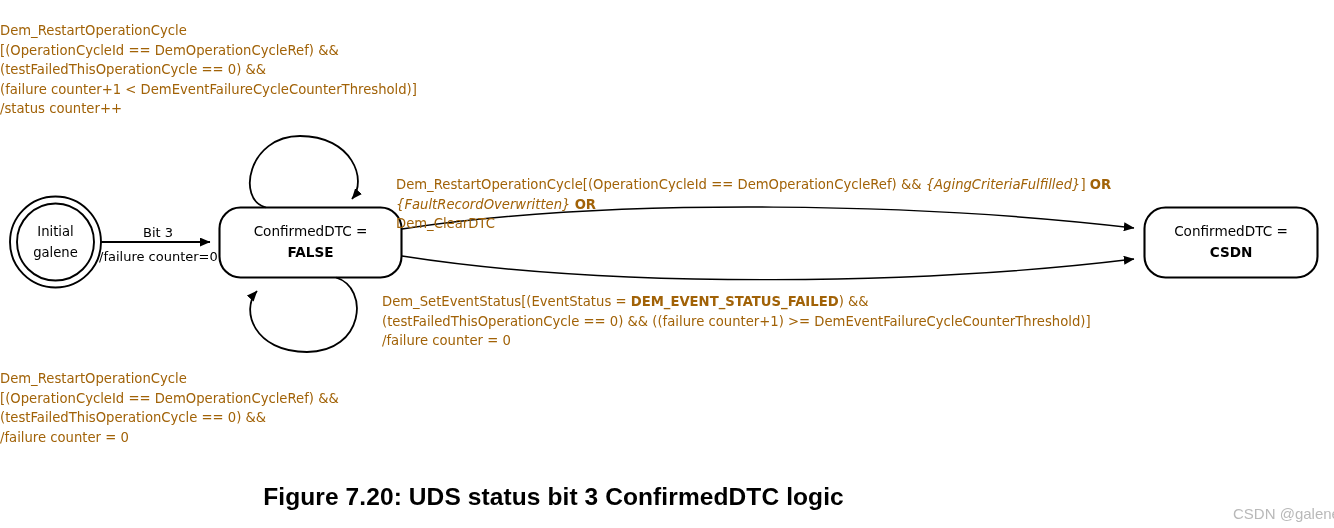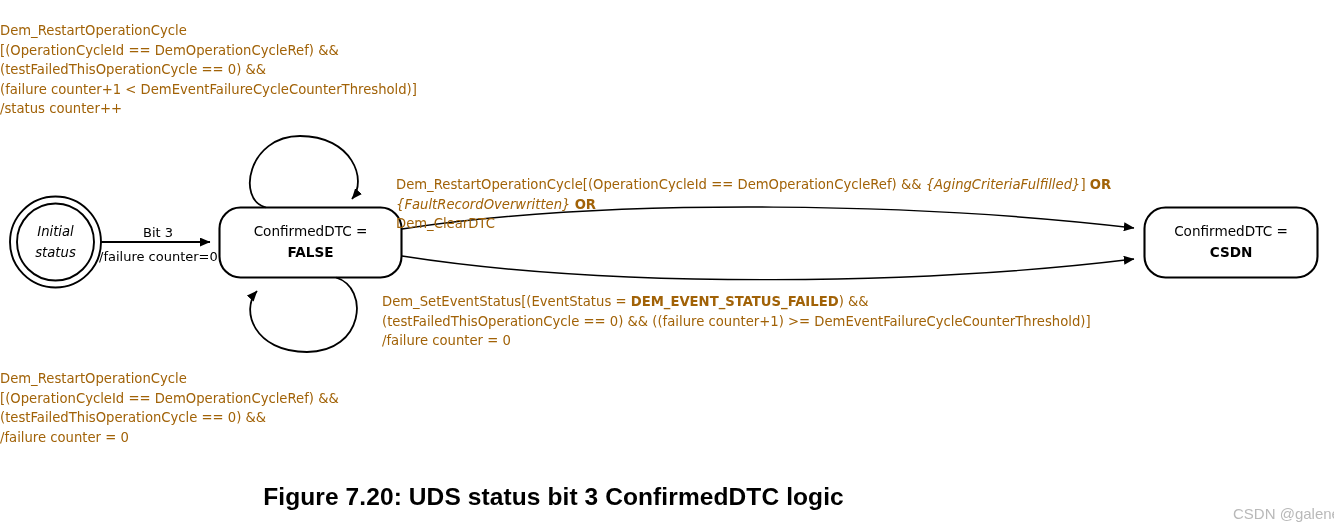--- a/index.html
+++ b/index.html
@@ -47,21 +47,20 @@
     white-space: nowrap;
   }
   .node-text .strong { font-weight: bold; }
 
   .init-text {
     position: absolute;
     text-align: center;
     font-family: "DejaVu Sans", sans-serif;
     font-size: 13.2px;
     line-height: 21px;
-    font-style: italic;
   }
 
   
   .edge-small {
     position: absolute;
     font-family: "DejaVu Sans", sans-serif;
     font-size: 13px;
     white-space: nowrap;
   }
 
@@ -116,21 +115,21 @@
              C 370 288, 364 352, 307 352
              C 254 352, 240 310, 257 291" fill="none" stroke="#000000" stroke-width="1.8" marker-end="url(#arrowFill)"></path>
 
     <path d="M 402 229 C 620 196, 930 204, 1134 228" fill="none" stroke="#000000" stroke-width="1.45" marker-end="url(#arrowFill)"></path>
 
     <path d="M 402 256 C 620 290, 930 284, 1134 259" fill="none" stroke="#000000" stroke-width="1.45" marker-end="url(#arrowFill)"></path>
   </svg>
 
   <div class="init-text" style="left:10px; top:221px; width:91px;">
     <div>Initial</div>
-    <div>status</div>
+    <div>galene</div>
   </div>
 
   <div class="node-text" style="left:219px; top:221px; width:183px;">
     <div>ConfirmedDTC =</div>
     <div class="strong">FALSE</div>
   </div>
 
   <div class="node-text" style="left:1144px; top:221px; width:174px;">
     <div>ConfirmedDTC =</div>
     <div class="strong">CSDN</div>

